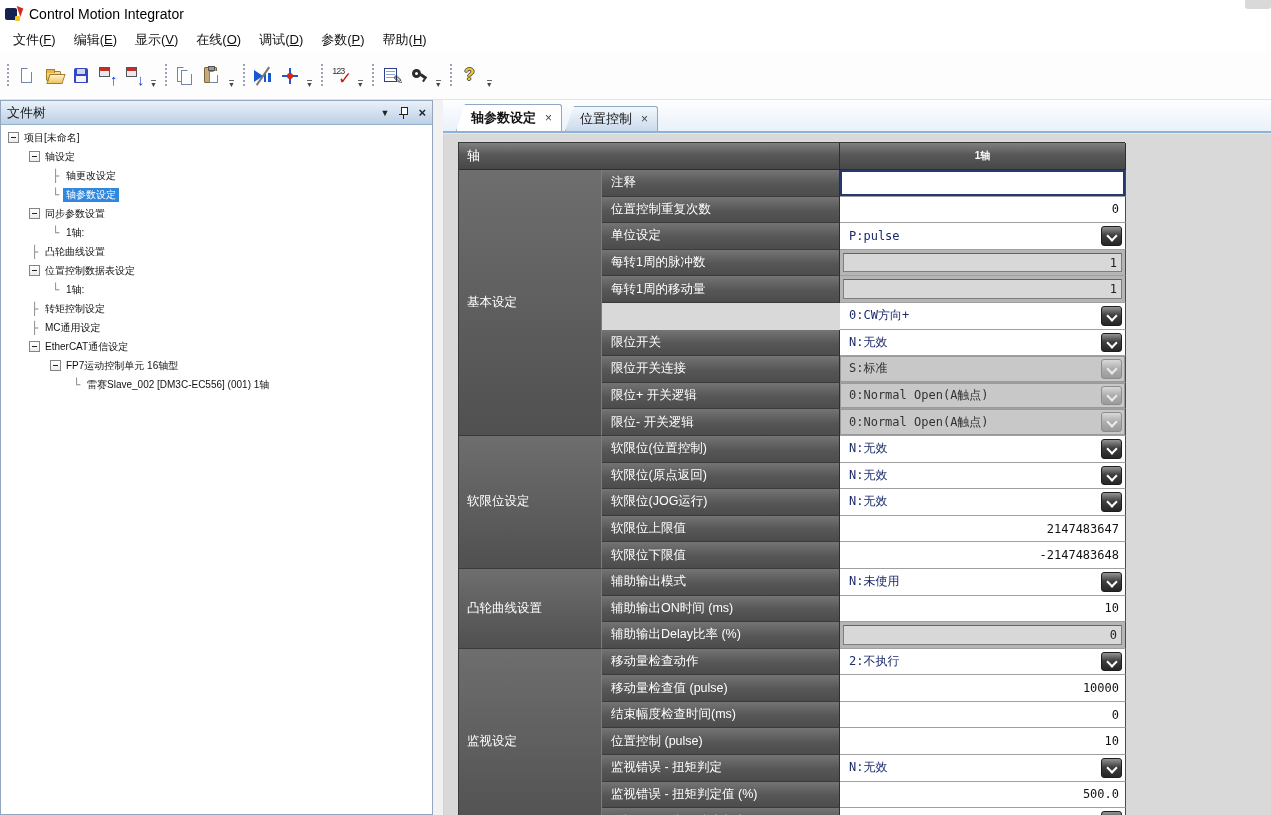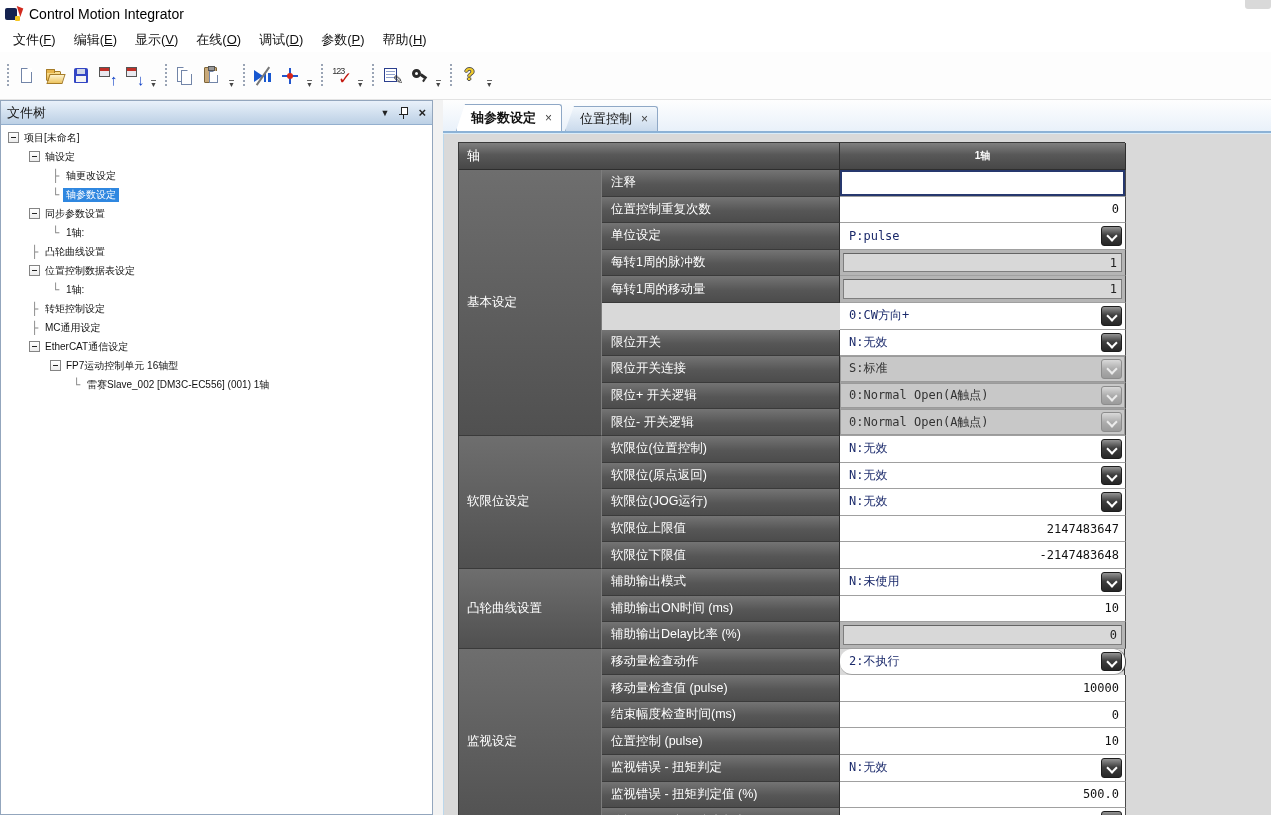--- a/index.html
+++ b/index.html
@@ -428,21 +428,21 @@
             <span class="ddbtn"></span>
           </div>
           <div class="cell lcell" style="grid-row: 18;">辅助输出ON时间 (ms)</div>
           <div class="cell vcell num" style="grid-row: 18;">10</div>
           <div class="cell lcell" style="grid-row: 19;">辅助输出Delay比率 (%)</div>
           <div class="cell vcell numdis" style="grid-row: 19;">
             <span class="box">0</span>
           </div>
           <div class="cell gcell" style="grid-row: 20 / span 7;">监视设定</div>
           <div class="cell lcell" style="grid-row: 20;">移动量检查动作</div>
-          <div class="cell vcell dd" style="grid-row: 20; border-radius: 12px;">
+          <div class="cell vcell dd" style="grid-row: 20;">
             <span>2:不执行</span>
             <span class="ddbtn"></span>
           </div>
           <div class="cell lcell" style="grid-row: 21;">移动量检查值 (pulse)</div>
           <div class="cell vcell num" style="grid-row: 21;">10000</div>
           <div class="cell lcell" style="grid-row: 22;">结束幅度检查时间(ms)</div>
           <div class="cell vcell num" style="grid-row: 22;">0</div>
           <div class="cell lcell" style="grid-row: 23;">位置控制 (pulse)</div>
           <div class="cell vcell num" style="grid-row: 23;">10</div>
           <div class="cell lcell" style="grid-row: 24;">监视错误 - 扭矩判定</div>

